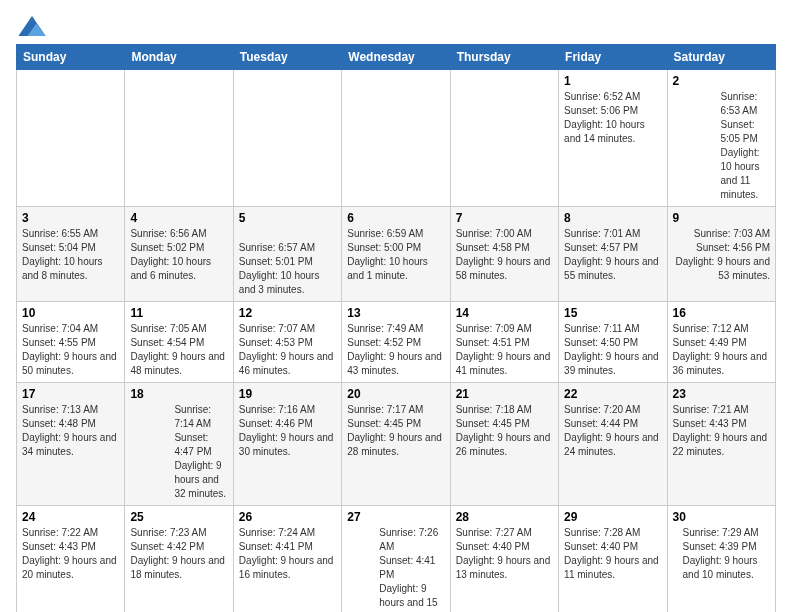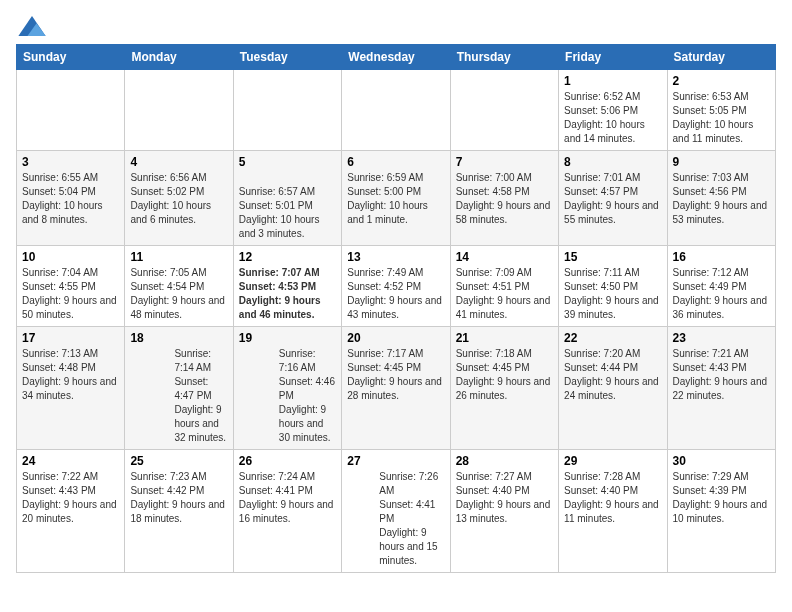--- a/index.html
+++ b/index.html
@@ -120,21 +120,21 @@
         <td class="empty-cell"></td>
         <td class="empty-cell"></td>
         <td>
           <span class="day-num">1</span>
           <div class="day-info" style="white-space: pre-line;">Sunrise: 6:52 AM
 Sunset: 5:06 PM
 Daylight: 10 hours and 14 minutes.</div>
         </td>
         <td>
           <span class="day-num">2</span>
-          <div class="day-info" style="white-space: pre-line;">Sunrise: 6:53 AM
+          <div class="day-info" style="white-space: pre-line; margin-left: 48px;">Sunrise: 6:53 AM
 Sunset: 5:05 PM
 Daylight: 10 hours and 11 minutes.</div>
         </td>
       </tr>
       <tr class="row-even">
         <td>
           <span class="day-num">3</span>
           <div class="day-info" style="white-space: pre-line;">Sunrise: 6:55 AM
 Sunset: 5:04 PM
 Daylight: 10 hours and 8 minutes.</div>
@@ -164,41 +164,41 @@
 Daylight: 9 hours and 58 minutes.</div>
         </td>
         <td>
           <span class="day-num">8</span>
           <div class="day-info" style="white-space: pre-line;">Sunrise: 7:01 AM
 Sunset: 4:57 PM
 Daylight: 9 hours and 55 minutes.</div>
         </td>
         <td>
           <span class="day-num">9</span>
-          <div class="day-info" style="white-space: pre-line;">Sunrise: 7:03 AM
+          <div class="day-info" style="white-space: pre-line; text-align: right;">Sunrise: 7:03 AM
 Sunset: 4:56 PM
 Daylight: 9 hours and 53 minutes.</div>
         </td>
       </tr>
       <tr>
         <td>
           <span class="day-num">10</span>
           <div class="day-info" style="white-space: pre-line;">Sunrise: 7:04 AM
 Sunset: 4:55 PM
 Daylight: 9 hours and 50 minutes.</div>
         </td>
         <td>
           <span class="day-num">11</span>
           <div class="day-info" style="white-space: pre-line;">Sunrise: 7:05 AM
 Sunset: 4:54 PM
 Daylight: 9 hours and 48 minutes.</div>
         </td>
         <td>
           <span class="day-num">12</span>
-          <div class="day-info" style="white-space: pre-line; font-weight: bold;">Sunrise: 7:07 AM
+          <div class="day-info" style="white-space: pre-line;">Sunrise: 7:07 AM
 Sunset: 4:53 PM
 Daylight: 9 hours and 46 minutes.</div>
         </td>
         <td>
           <span class="day-num">13</span>
           <div class="day-info" style="white-space: pre-line;">Sunrise: 7:49 AM
 Sunset: 4:52 PM
 Daylight: 9 hours and 43 minutes.</div>
         </td>
         <td>
@@ -228,21 +228,21 @@
 Daylight: 9 hours and 34 minutes.</div>
         </td>
         <td>
           <span class="day-num">18</span>
           <div class="day-info" style="white-space: pre-line; margin-left: 44px;">Sunrise: 7:14 AM
 Sunset: 4:47 PM
 Daylight: 9 hours and 32 minutes.</div>
         </td>
         <td>
           <span class="day-num">19</span>
-          <div class="day-info" style="white-space: pre-line; margin-left: 40px;">Sunrise: 7:16 AM
+          <div class="day-info" style="white-space: pre-line;">Sunrise: 7:16 AM
 Sunset: 4:46 PM
 Daylight: 9 hours and 30 minutes.</div>
         </td>
         <td>
           <span class="day-num">20</span>
           <div class="day-info" style="white-space: pre-line;">Sunrise: 7:17 AM
 Sunset: 4:45 PM
 Daylight: 9 hours and 28 minutes.</div>
         </td>
         <td>
@@ -296,19 +296,19 @@
 Daylight: 9 hours and 13 minutes.</div>
         </td>
         <td>
           <span class="day-num">29</span>
           <div class="day-info" style="white-space: pre-line;">Sunrise: 7:28 AM
 Sunset: 4:40 PM
 Daylight: 9 hours and 11 minutes.</div>
         </td>
         <td>
           <span class="day-num">30</span>
-          <div class="day-info" style="white-space: pre-line;">Sunrise: 7:29 AM
+          <div class="day-info" style="white-space: pre-line; margin-left: 10px;">Sunrise: 7:29 AM
 Sunset: 4:39 PM
 Daylight: 9 hours and 10 minutes.</div>
         </td>
       </tr>
     </tbody>
 </table>
 
 </body></html>

